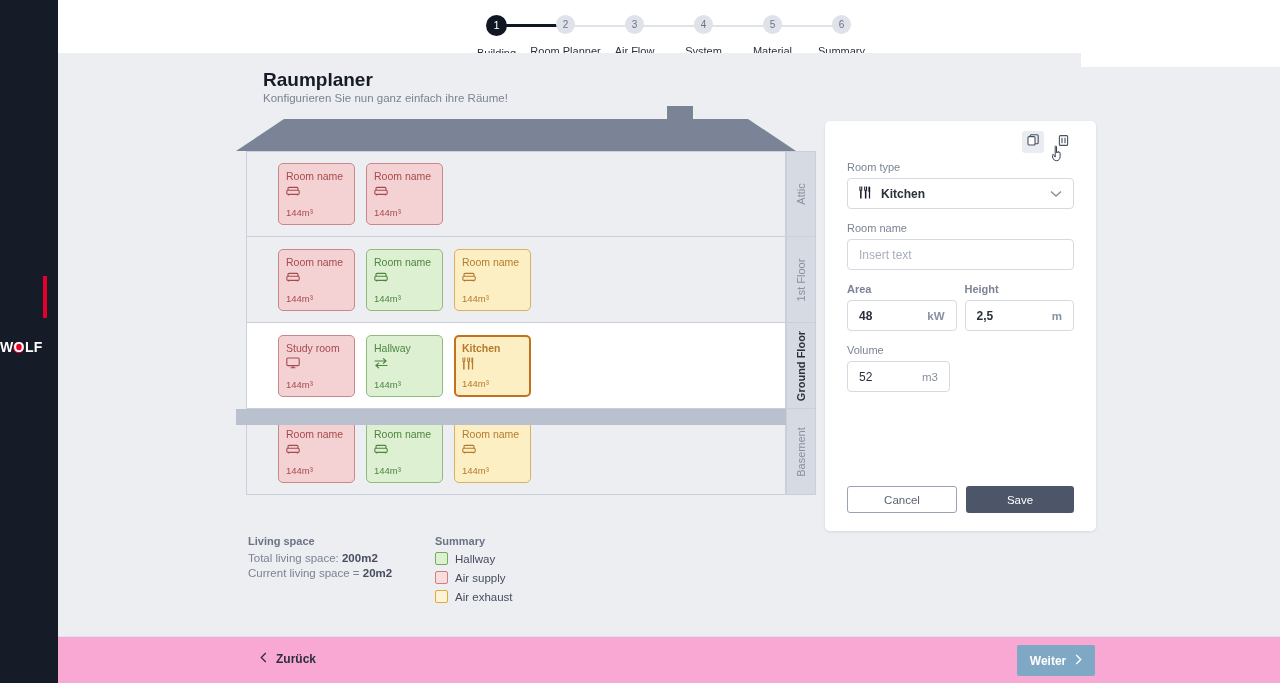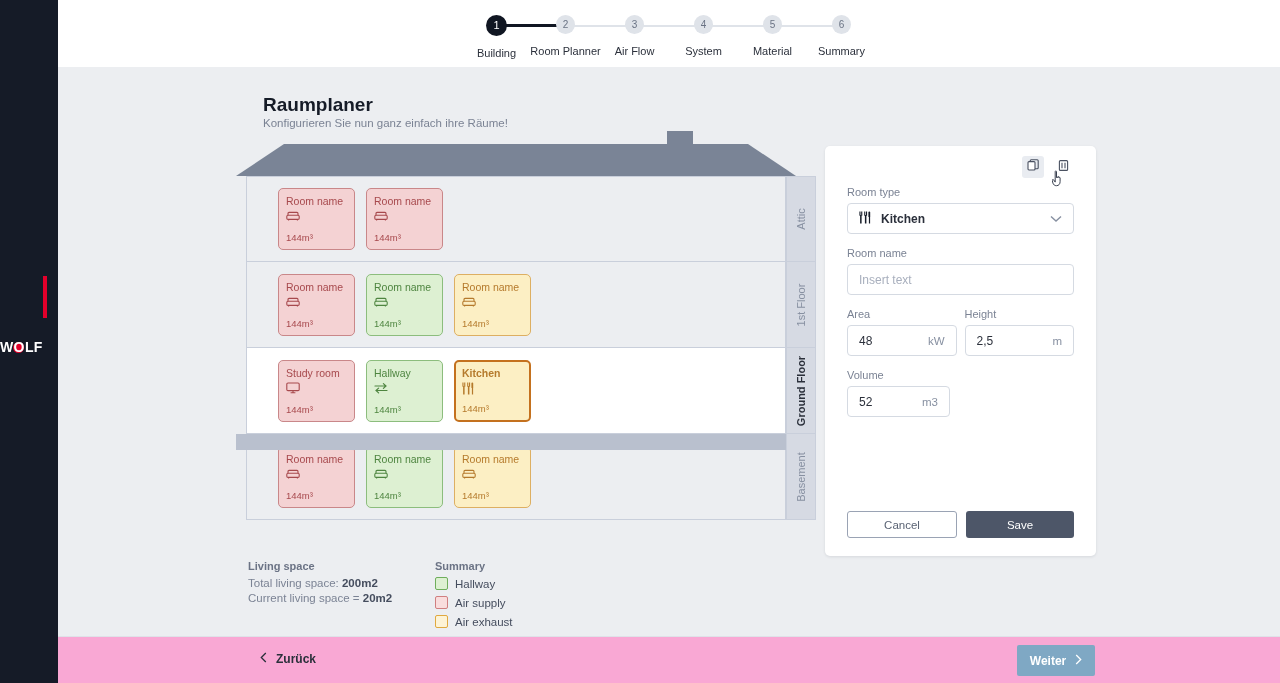--- a/index.html
+++ b/index.html
@@ -53,21 +53,21 @@
   }
   .step.done .step-circle { background: #101622; color: #ffffff; width: 21px; height: 21px; font-size: 11px; }
   .step-line {
     position: absolute; top: 10px; left: 50%; width: 69px; height: 2px; background: #dfe3e9; z-index: 1;
   }
   .step.done .step-line { background: #101622; height: 3px; top: 9px; }
   .step-label { margin-top: 11px; font-size: 11px; color: #2b303b; white-space: nowrap; }
 
   
   .main {
-    position: absolute; left: 58px; top: 78px; width: 1023px; height: 569px;
+    position: absolute; left: 58px; top: 53px; width: 1023px; height: 569px;
     background: #eceef1;
     padding-left: 28px;
   }
   .page-title { position: absolute; left: 205px; top: 16px; font-size: 19px; font-weight: bold; color: #151b27; }
   .page-sub { position: absolute; left: 205px; top: 39px; font-size: 11.5px; color: #7b8394; }
 
   
   .house { position: absolute; left: 172px; top: 62px; width: 620px; height: 410px; }
   .roof { position: absolute; left: 6px; top: 0; width: 560px; height: 36px; }
   .chimney { position: absolute; left: 437px; top: -9px; width: 26px; height: 22px; background: #7a8496; }
@@ -143,21 +143,21 @@
   .field-label { font-size: 11px; color: #7b8394; margin-bottom: 5px; }
   .input {
     height: 31px; border: 1px solid #d5dae2; border-radius: 4px;
     display: flex; align-items: center; padding: 0 11px; background: #fff;
     font-size: 12px; color: #2b303b; cursor: text;
   }
   .select { justify-content: space-between; cursor: pointer; }
   .select-left { display: flex; align-items: center; gap: 10px; font-weight: bold; font-size: 12px; }
   .placeholder { color: #a8afbd; }
   .group { margin-bottom: 13px; }
-  .row2 { display: flex; gap: 8px; }
+  .row2 { display: flex; gap: 8px; font-weight: bold; }
   .row2 > div { flex: 1; }
   .unit { margin-left: auto; color: #8790a1; font-size: 11.5px; }
   .half { width: 103px; }
   .panel-footer {
     position: absolute; left: 22px; bottom: 18px; width: 227px; display: flex; gap: 9px;
   }
   .btn {
     flex: 1; height: 27px; border-radius: 3px; font-size: 11.5px;
     display: flex; align-items: center; justify-content: center; cursor: pointer;
   }

